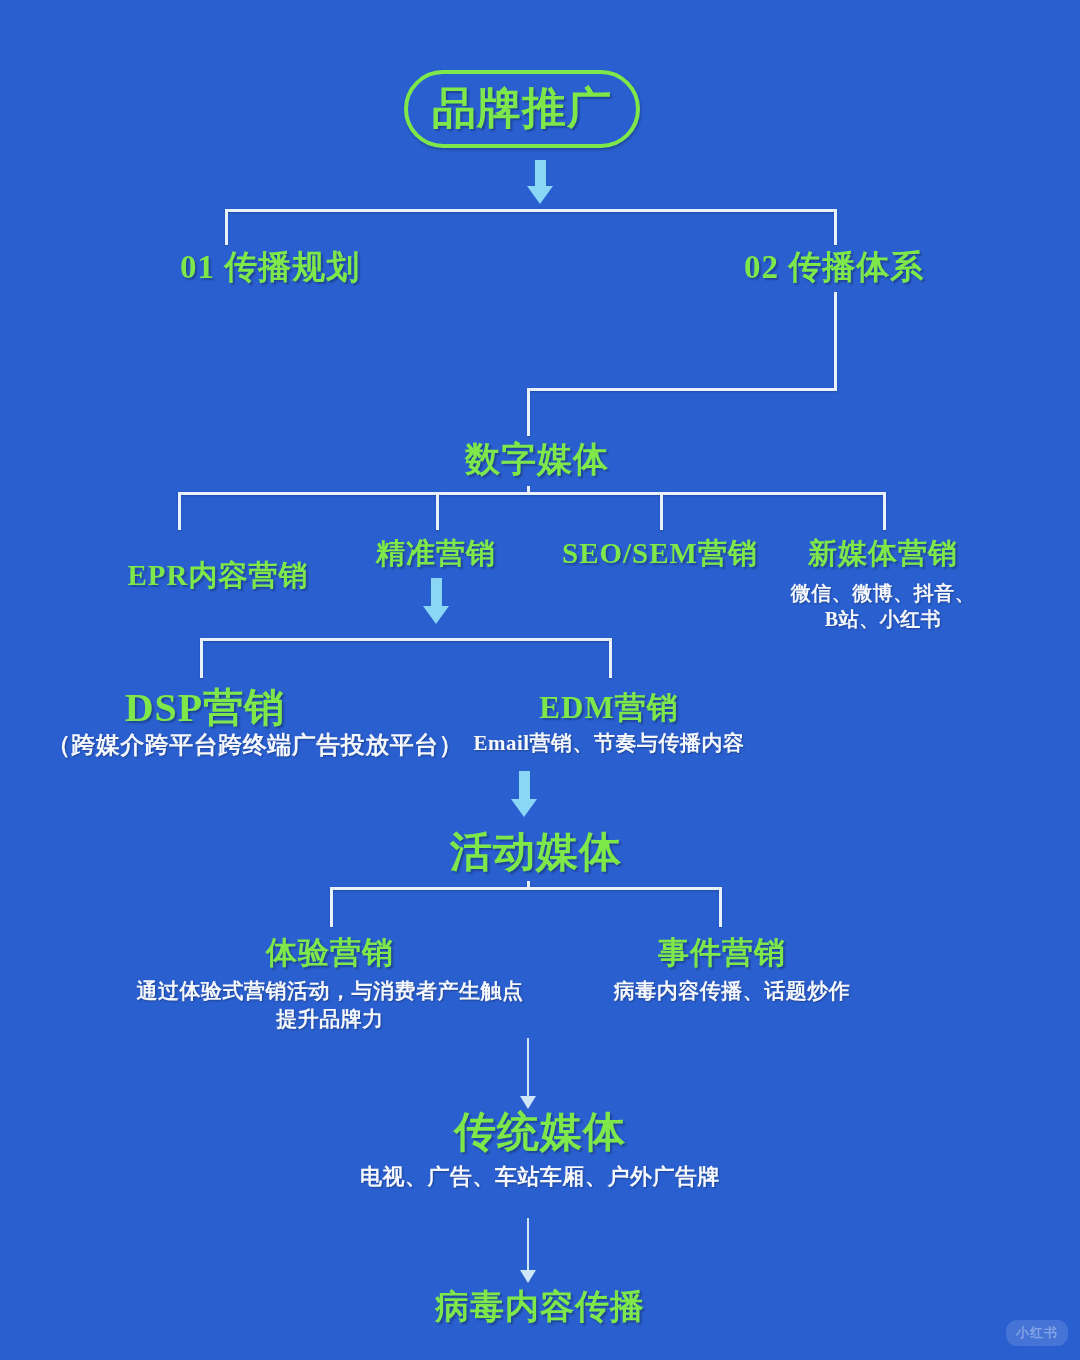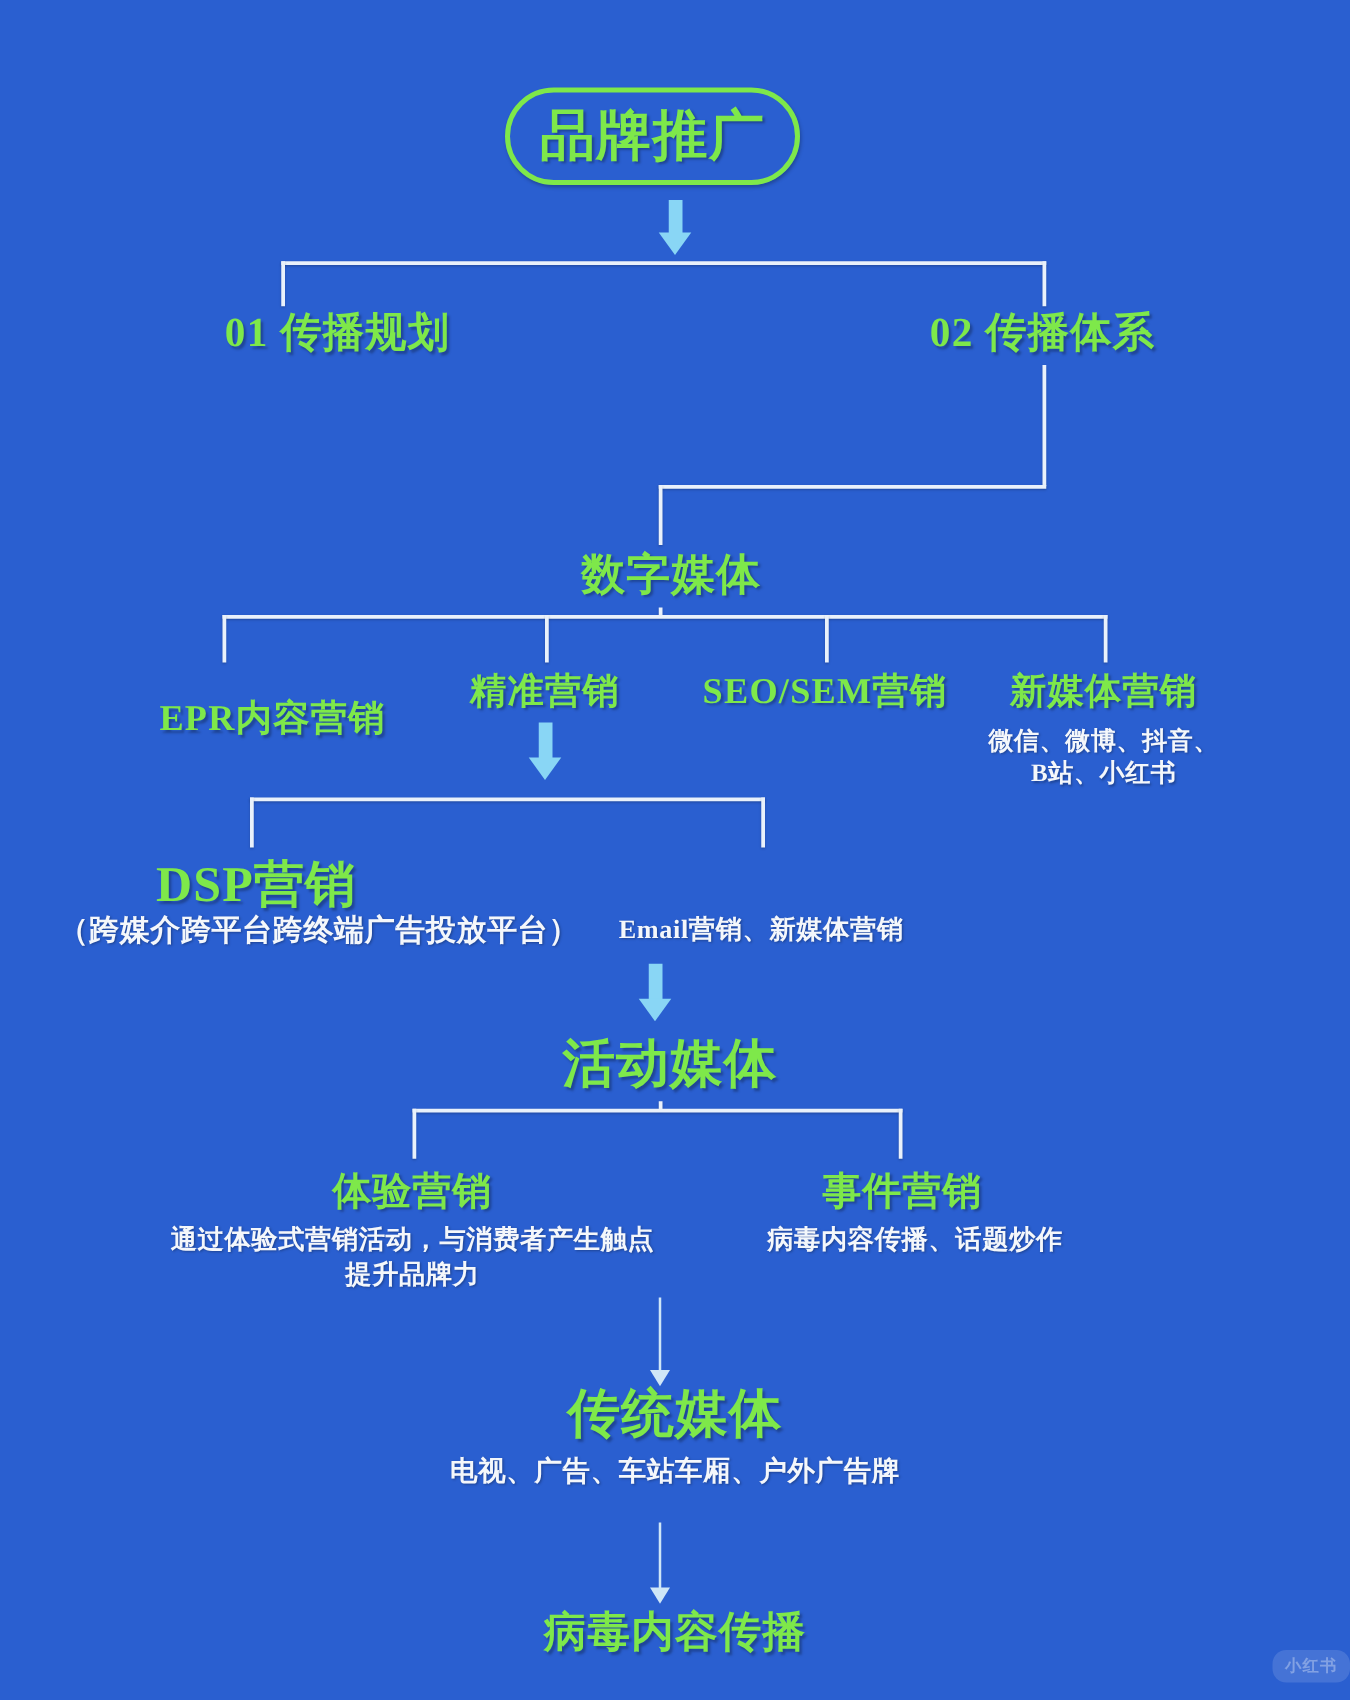--- a/index.html
+++ b/index.html
@@ -103,21 +103,21 @@
     left: 0;
     width: 0; height: 0;
     border-left: 8px solid transparent;
     border-right: 8px solid transparent;
     border-top: 13px solid #cfe6f7;
   }
 
   
   #watermark {
     position: absolute;
-    right: 0; bottom: 14px;
+    right: 12px; bottom: 14px;
     padding: 4px 10px;
     border-radius: 11px;
     background: rgba(255,255,255,0.13);
     color: rgba(255,255,255,0.33);
     font-size: 13px;
     font-weight: 700;
     font-family: Liberation Sans, sans-serif;
     letter-spacing: 1px;
     margin-top: 44px;
   }
@@ -170,21 +170,22 @@
     <div class="headtri" style="top:28px;"></div>
   </div>
 
   <div class="line hline" style="left:200px; top:638px; width:412px;"></div>
   <div class="line vline" style="left:200px; top:638px; height:40px;"></div>
   <div class="line vline" style="left:609px; top:638px; height:40px;"></div>
 
   <div class="node head" style="left:60px; top:687px; width:290px; font-size:40px; line-height:42px;">DSP营销</div>
   <div class="node sub" style="left:45px; top:730px; width:420px; font-size:24px;">（跨媒介跨平台跨终端广告投放平台）</div>
 
-  <div class="node sub" style="left:469px; top:730px; width:280px; font-size:21px;">Email营销、新媒体营销</div>
+  <div class="node head" style="left:479px; top:687px; width:260px; font-size:31px; line-height:42px;">EDM营销</div>
+  <div class="node sub" style="left:469px; top:730px; width:280px; font-size:21px;">Email营销、节奏与传播内容</div>
 
   <div class="arrow-thick" style="left:511px; top:771px; height:48px;">
     <div class="shaft" style="height:32px;"></div>
     <div class="headtri" style="top:28px;"></div>
   </div>
 
   <div class="node head" style="left:366px; top:824px; width:340px; font-size:42px; line-height:56px;">活动媒体</div>
 
   <div class="line vline" style="left:527px; top:881px; height:7px;"></div>
   <div class="line hline" style="left:330px; top:887px; width:392px;"></div>

